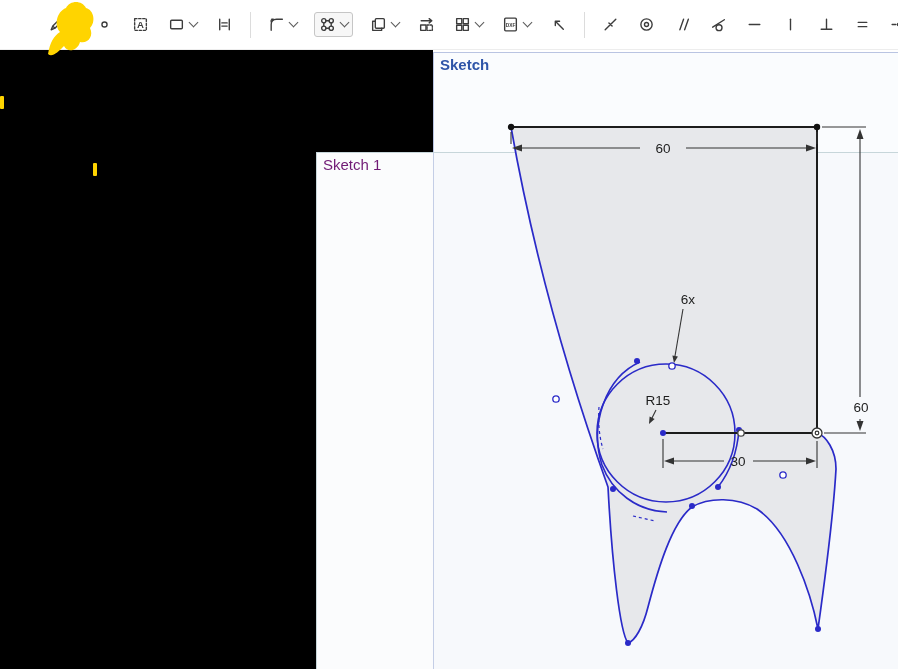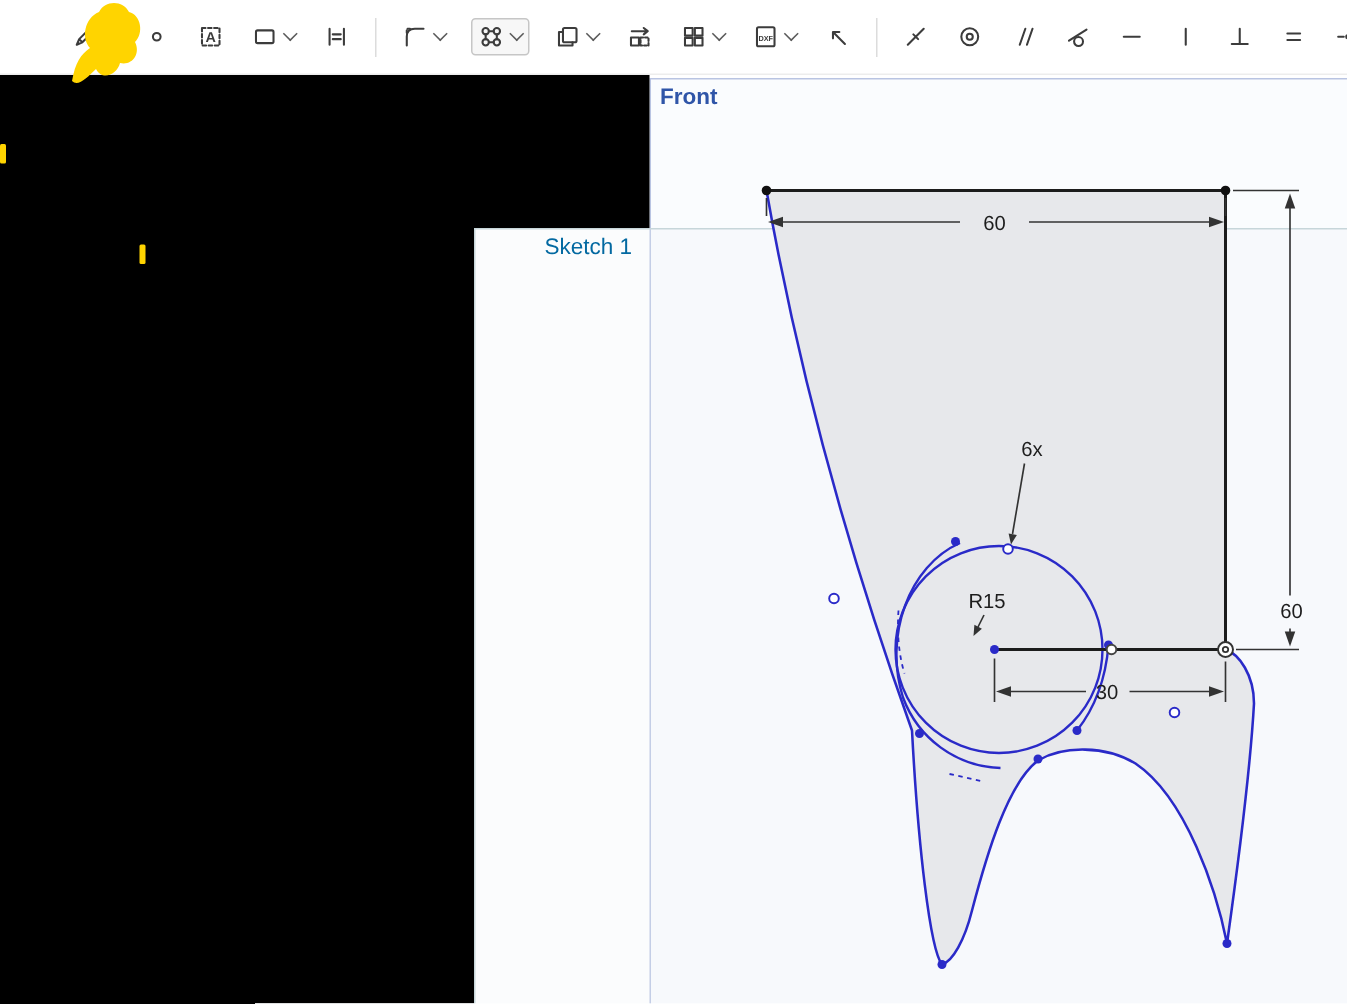--- a/index.html
+++ b/index.html
@@ -20,21 +20,21 @@
 
   
   .canvas{position:absolute;inset:0;z-index:1;background:#fff;}
   .plane{position:absolute;box-sizing:border-box;}
   .plane-front{left:433px;top:52px;width:470px;height:620px;border:1px solid #b9c4e2;
                background:rgba(228,236,248,0.18);}
   .plane-sketch{left:316px;top:152px;width:590px;height:525px;border:1px solid #c7d6da;
                 background:rgba(236,243,245,0.22);}
   .plane-label{position:absolute;top:3px;left:6px;font-size:15px;}
   .front-label{color:#2f55a8;font-weight:bold;}
-  .sketch-label{color:#0369a1;margin-left:40px;}
+  .sketch-label{color:#701a75;}
 
   .sketch-svg{position:absolute;left:0;top:0;width:898px;height:669px;z-index:5;}
   .dim{font-family:"Liberation Sans",sans-serif;font-size:13.5px;fill:#1d1d1d;}
 
   
   .redact{position:absolute;background:#000;z-index:20;}
   .redact-a{left:0;top:50px;width:433px;height:102px;}
   .redact-b{left:0;top:152px;width:316px;height:517px;}
 
   
@@ -44,21 +44,21 @@
   .ymark-2{left:93px;top:163px;width:4px;height:13px;}
 </style>
 </head>
 <body>
 
 <div class="stage">
 
   <div class="canvas">
 
     <div class="plane plane-front">
-      <span class="plane-label front-label">Front</span>
+      <span class="plane-label front-label">Sketch</span>
     </div>
 
     <div class="plane plane-sketch">
       <span class="plane-label sketch-label">Sketch 1</span>
     </div>
 
     <svg class="sketch-svg" viewBox="0 0 898 669">
 
       <path fill="#e7e8eb" stroke="none" d="M511,127 L817,127 L817,433
            C826,436 836,450 836,469

